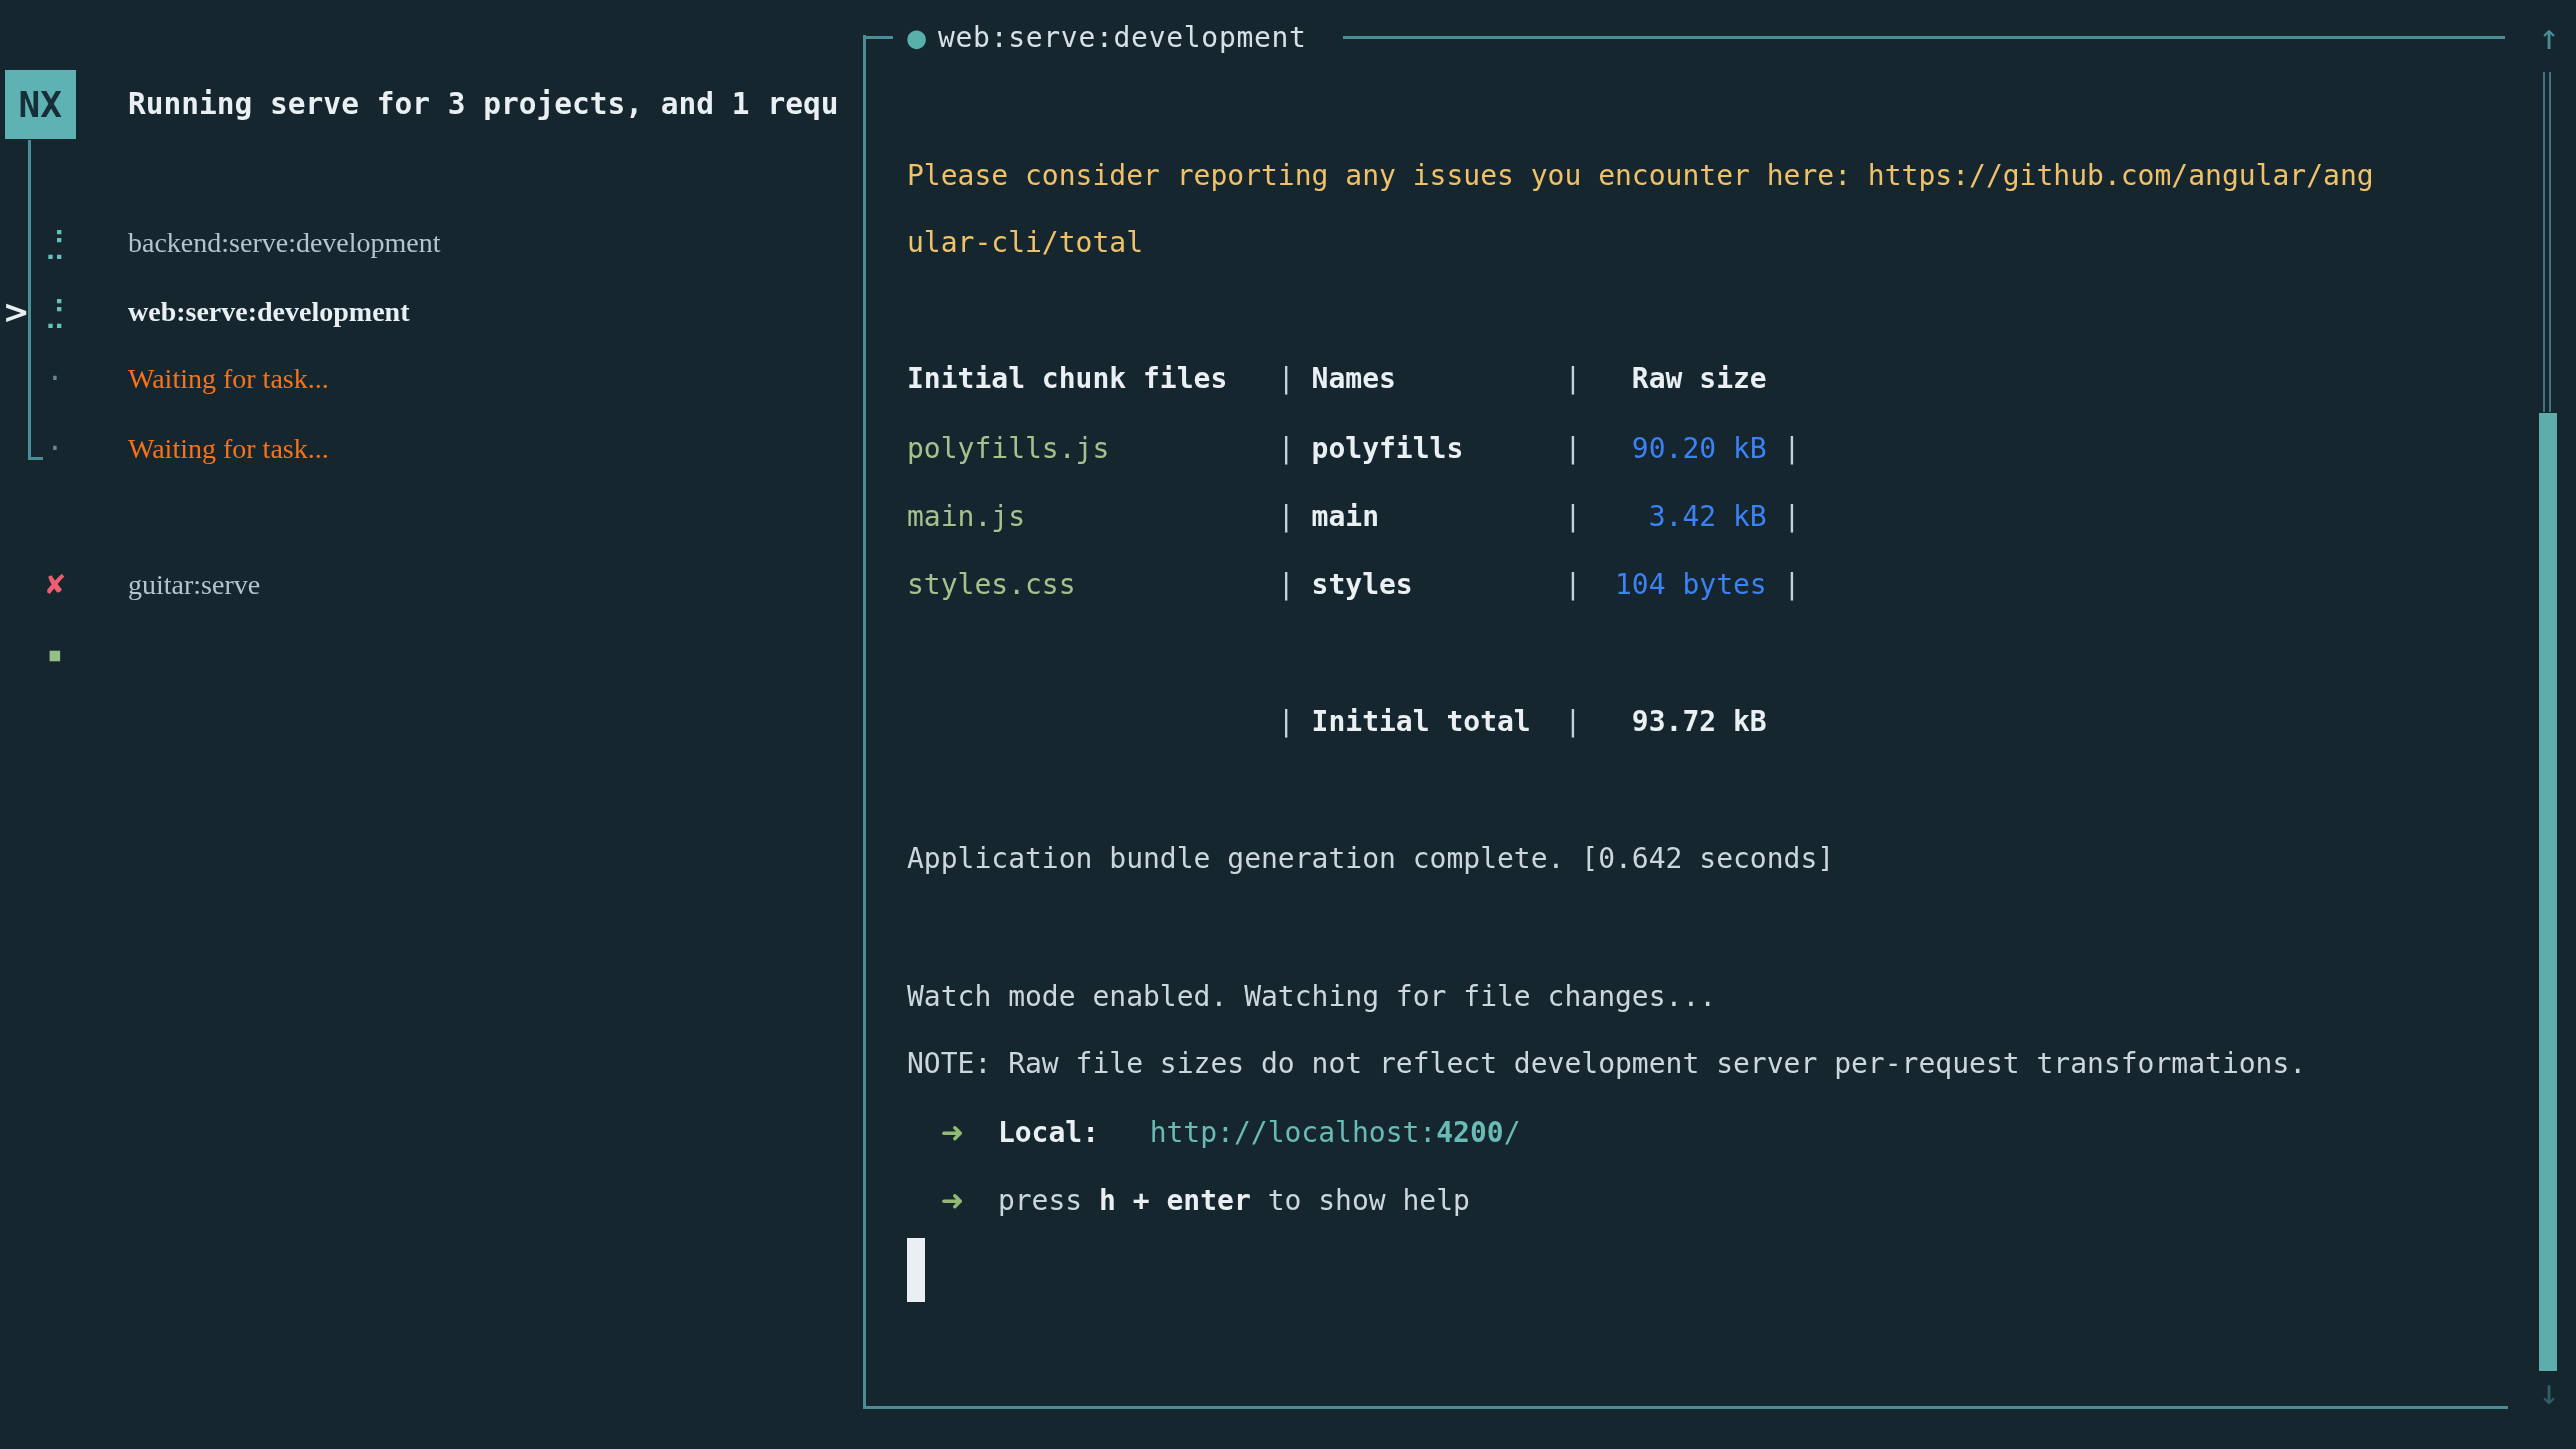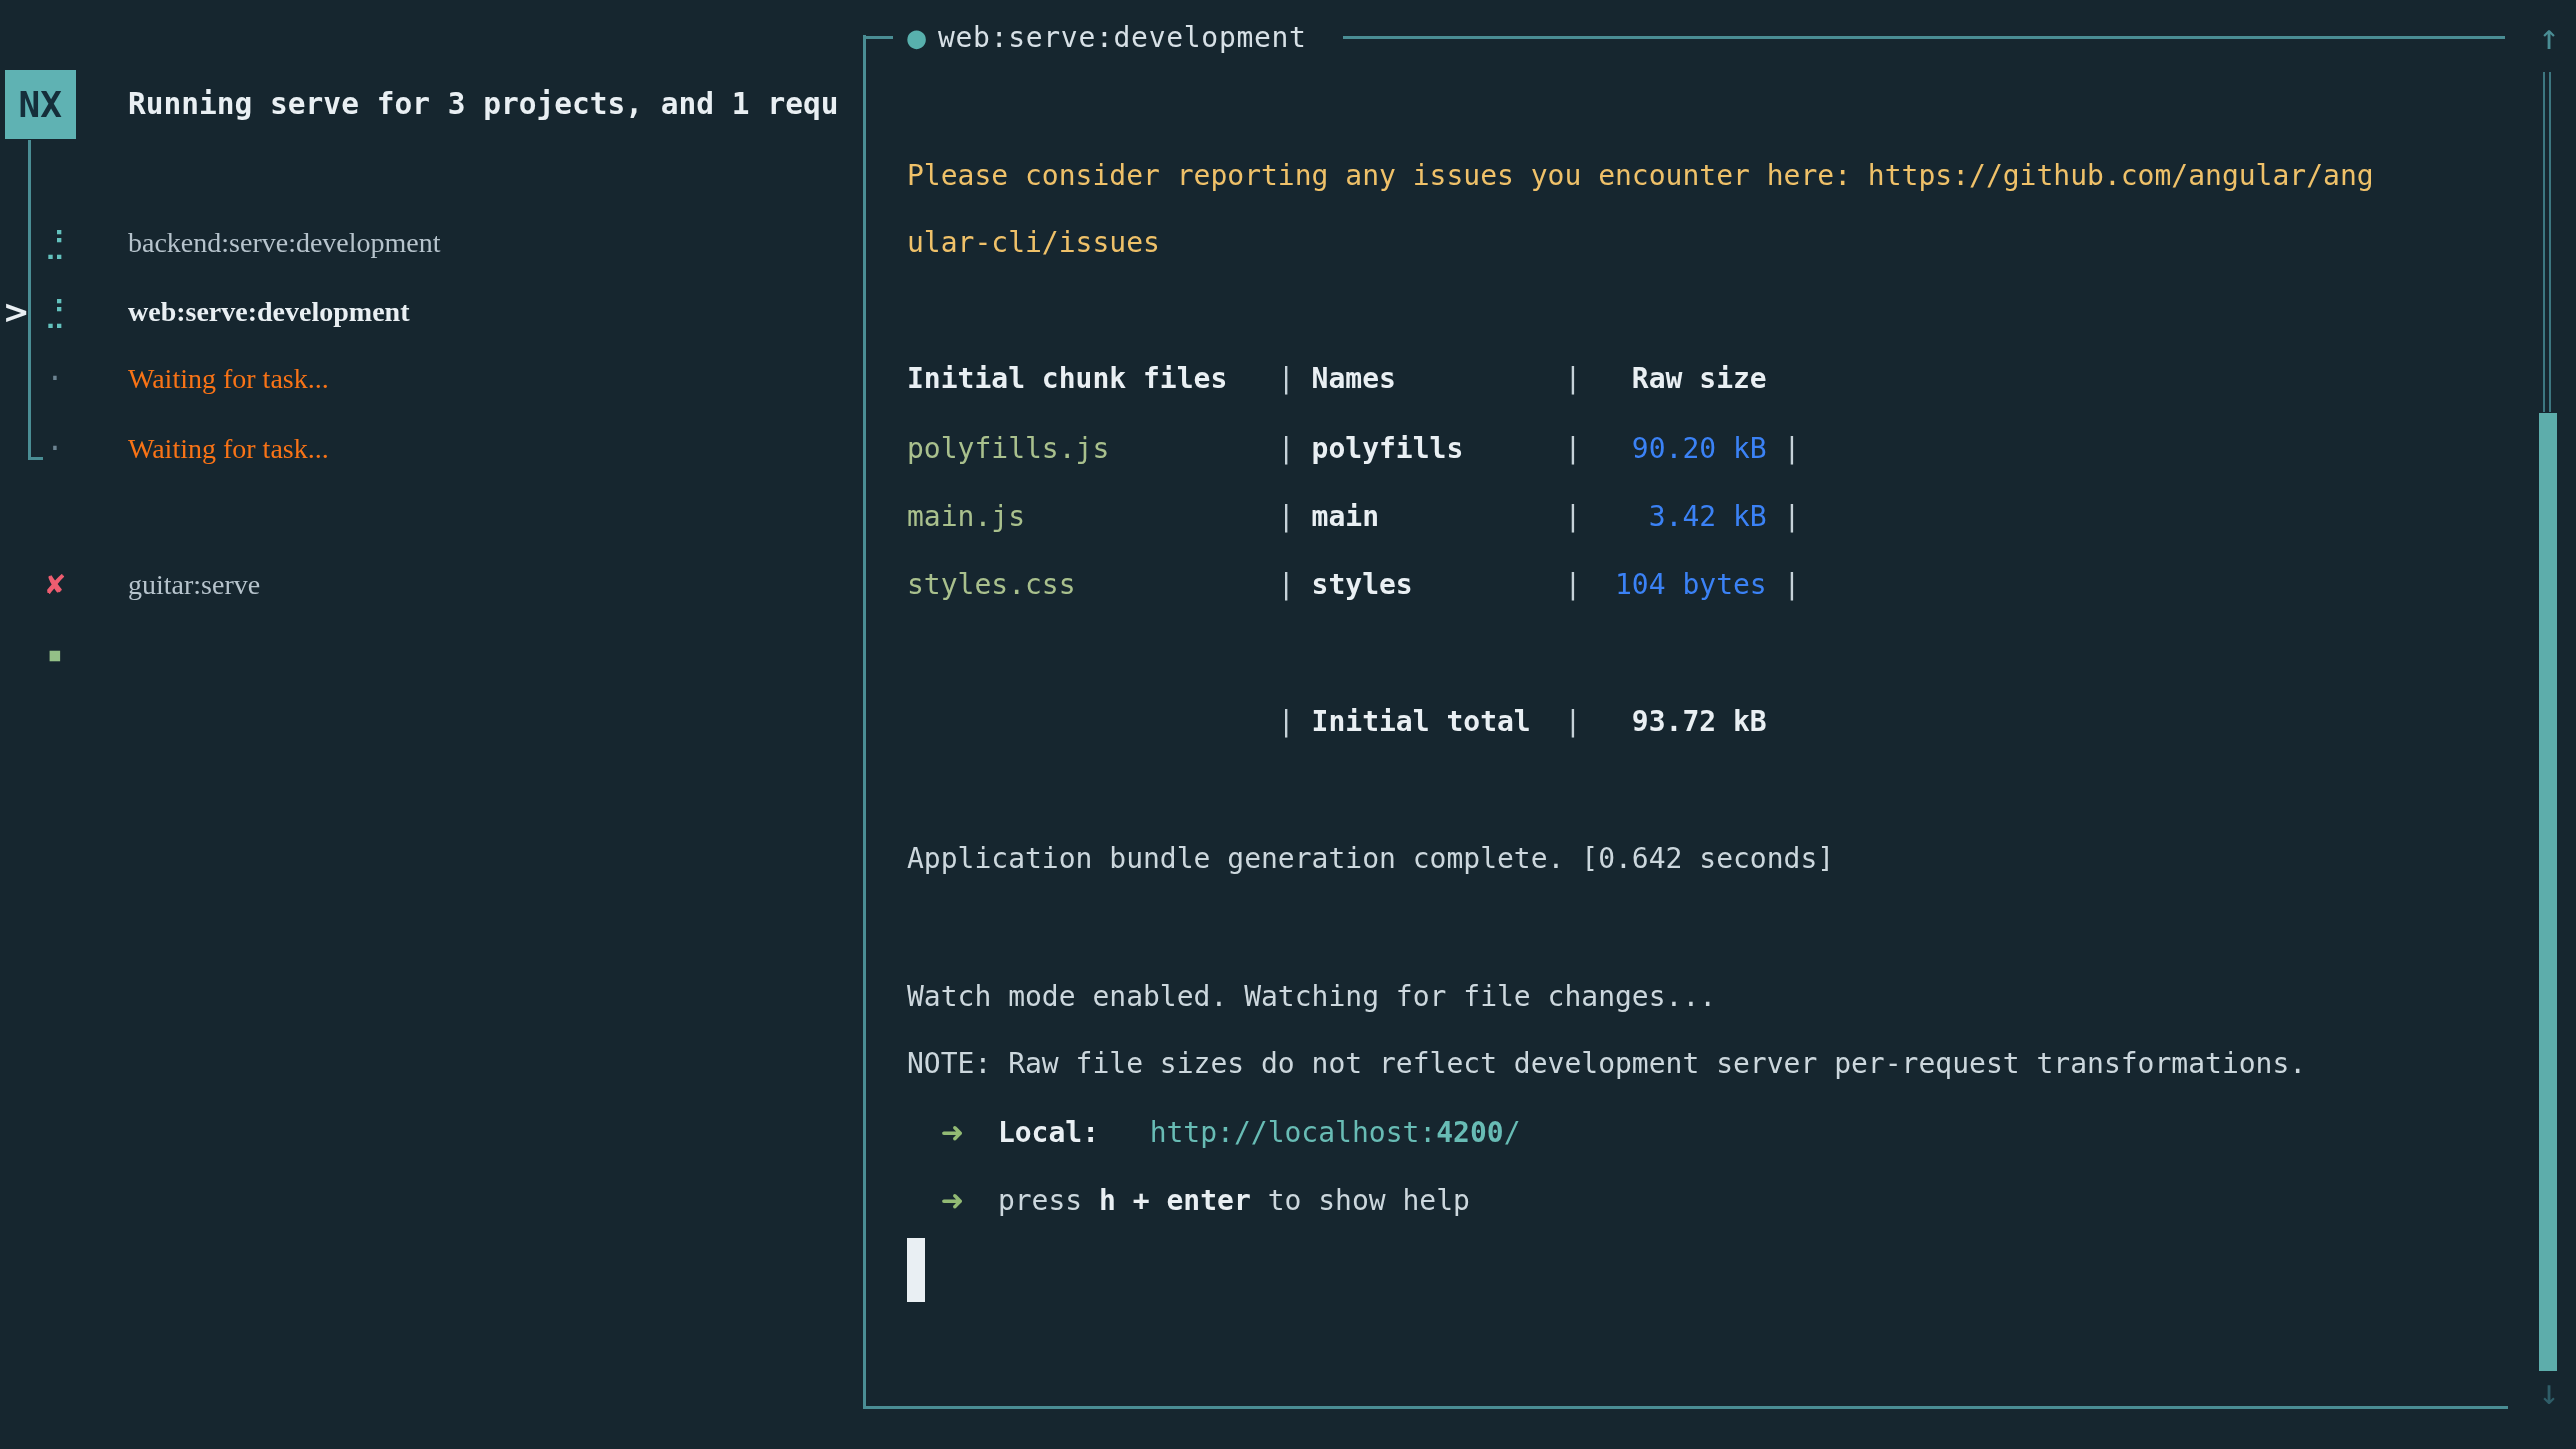--- a/index.html
+++ b/index.html
@@ -112,21 +112,21 @@
   <div class="abs panel-box"></div>
 
   <div class="abs panel-titlebar">
     <span class="tb-stub"></span>
     <span class="tb-bullet">●</span>
     <span class="tb-title">web:serve:development</span>
     <span class="tb-line"></span>
   </div>
 
   <div class="line content yellow" style="top:142px">Please consider reporting any issues you encounter here: https://github.com/angular/ang</div>
-  <div class="line content yellow" style="top:209px">ular-cli/issues</div>
+  <div class="line content yellow" style="top:209px">ular-cli/total</div>
 
   <div id="table-area">
       <div class="line content" style="top: 345px;"><span class="c-file bold-white">Initial chunk files</span><span class="pipe">| </span><span class="c-name bold-white">Names</span><span class="pipe">| </span><span class="c-size bold-white">Raw size</span></div>
       <div class="line content" style="top: 415px;"><span class="c-file green-file">polyfills.js</span><span class="pipe">| </span><span class="c-name bold-white">polyfills</span><span class="pipe">| </span><span class="c-size teal-val">90.20 kB</span><span class="pipe"> |</span></div>
       <div class="line content" style="top: 483px;"><span class="c-file green-file">main.js</span><span class="pipe">| </span><span class="c-name bold-white">main</span><span class="pipe">| </span><span class="c-size teal-val">3.42 kB</span><span class="pipe"> |</span></div>
       <div class="line content" style="top: 551px;"><span class="c-file green-file">styles.css</span><span class="pipe">| </span><span class="c-name bold-white">styles</span><span class="pipe">| </span><span class="c-size teal-val">104 bytes</span><span class="pipe"> |</span></div>
       <div class="line content" style="top: 688px;"><span class="c-file"></span><span class="pipe">| </span><span class="c-name bold-white">Initial total</span><span class="pipe">| </span><span class="c-size bold-white">93.72 kB</span></div>
     </div>
 
   <div class="line content body-text" style="top:825px">Application bundle generation complete. [0.642 seconds]</div>

